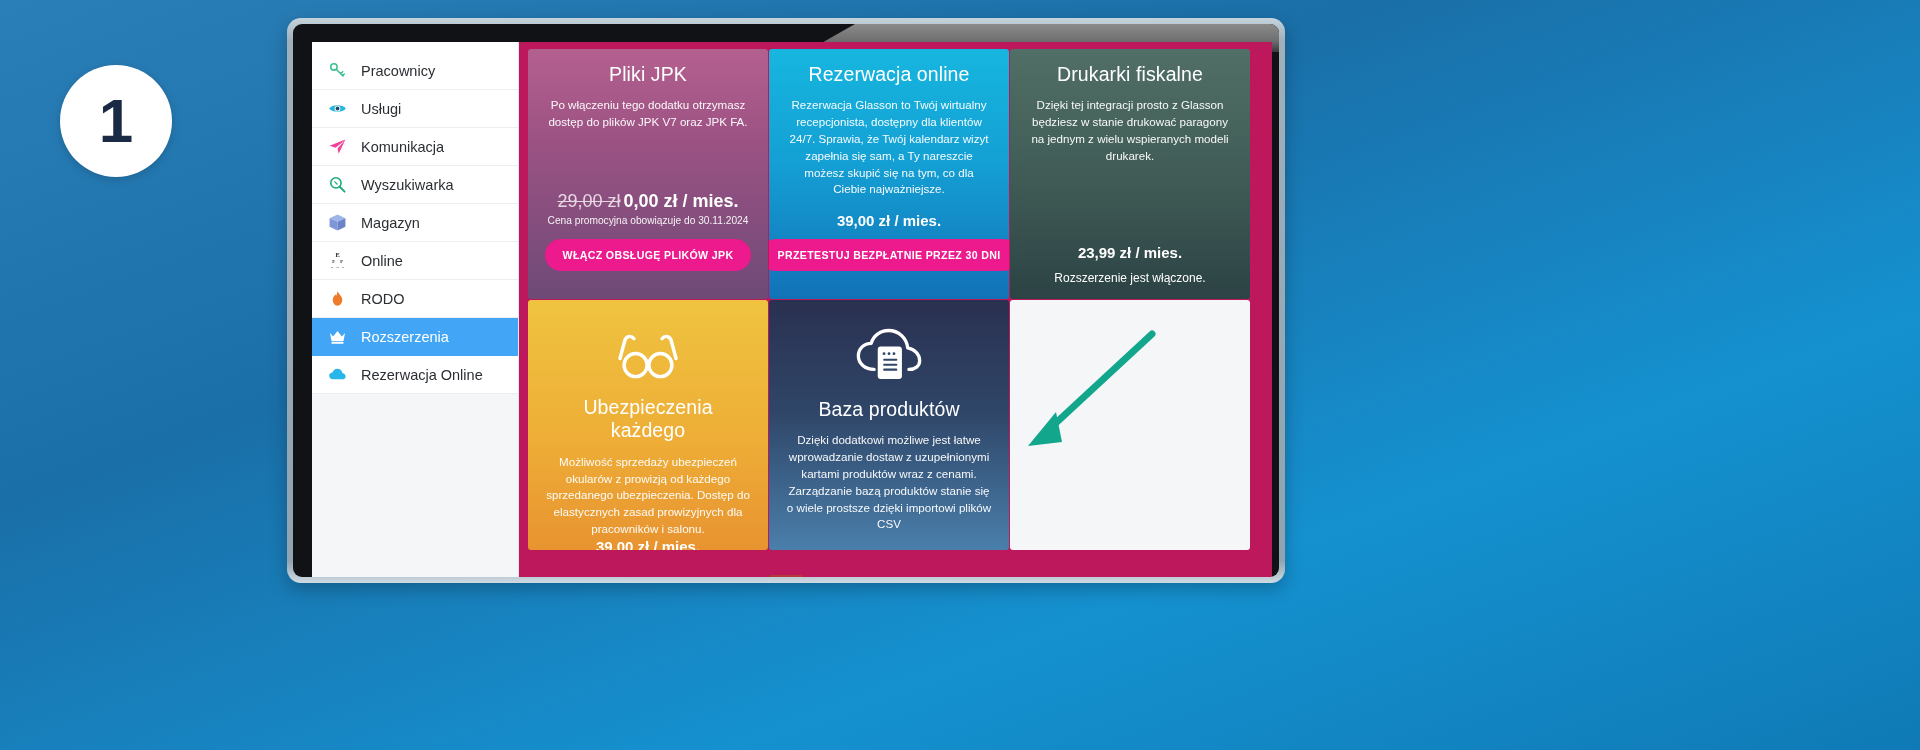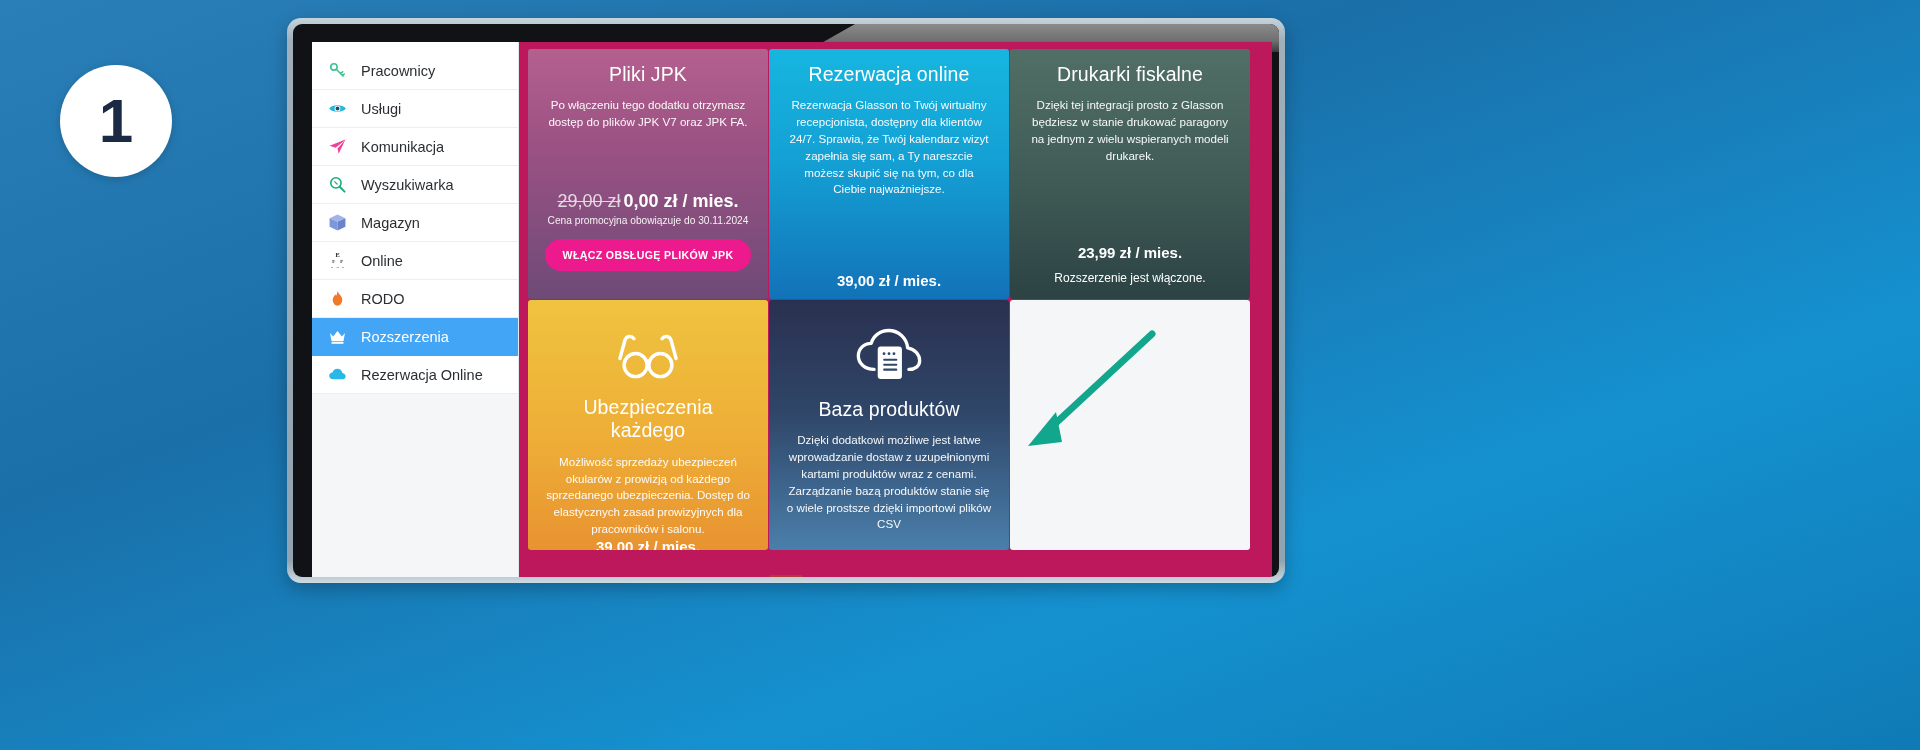--- a/index.html
+++ b/index.html
@@ -307,20 +307,21 @@
             <div class="card-spacer"></div>
             <div class="price-row"><span class="price-old">29,00 zł</span><span>0,00 zł / mies.</span></div>
             <div class="price-note">Cena promocyjna obowiązuje do 30.11.2024</div>
             <button class="btn btn-pink">WŁĄCZ OBSŁUGĘ PLIKÓW JPK</button>
           </section>
           <section class="card g-rez">
             <h2 class="card-title">Rezerwacja online</h2>
             <p class="card-desc">Rezerwacja Glasson to Twój wirtualny recepcjonista, dostępny dla klientów 24/7. Sprawia, że Twój kalendarz wizyt zapełnia się sam, a Ty nareszcie możesz skupić się na tym, co dla Ciebie najważniejsze.</p>
             <div class="card-spacer"></div>
             <div class="price-plain">39,00 zł / mies.</div>
+            <button class="btn btn-pink">PRZETESTUJ BEZPŁATNIE PRZEZ 30 DNI</button>
           </section>
           <section class="card g-druk">
             <h2 class="card-title">Drukarki fiskalne</h2>
             <p class="card-desc">Dzięki tej integracji prosto z Glasson będziesz w stanie drukować paragony na jednym z wielu wspieranych modeli drukarek.</p>
             <div class="card-spacer"></div>
             <div class="price-plain">23,99 zł / mies.</div>
             <div class="status-line">Rozszerzenie jest włączone.</div>
           </section>
           <section class="card g-okul">
             <div class="card-icon"><svg width="66" height="56" viewBox="0 0 80 62">

